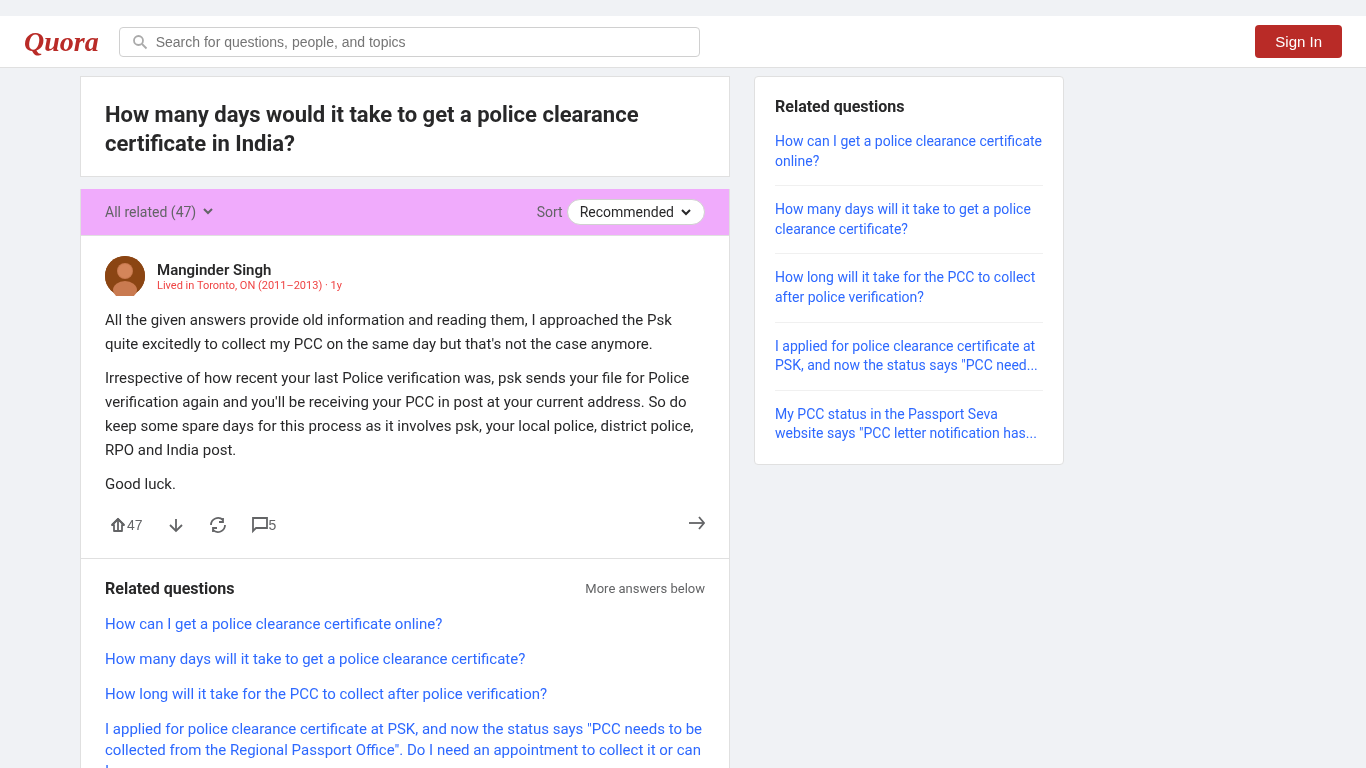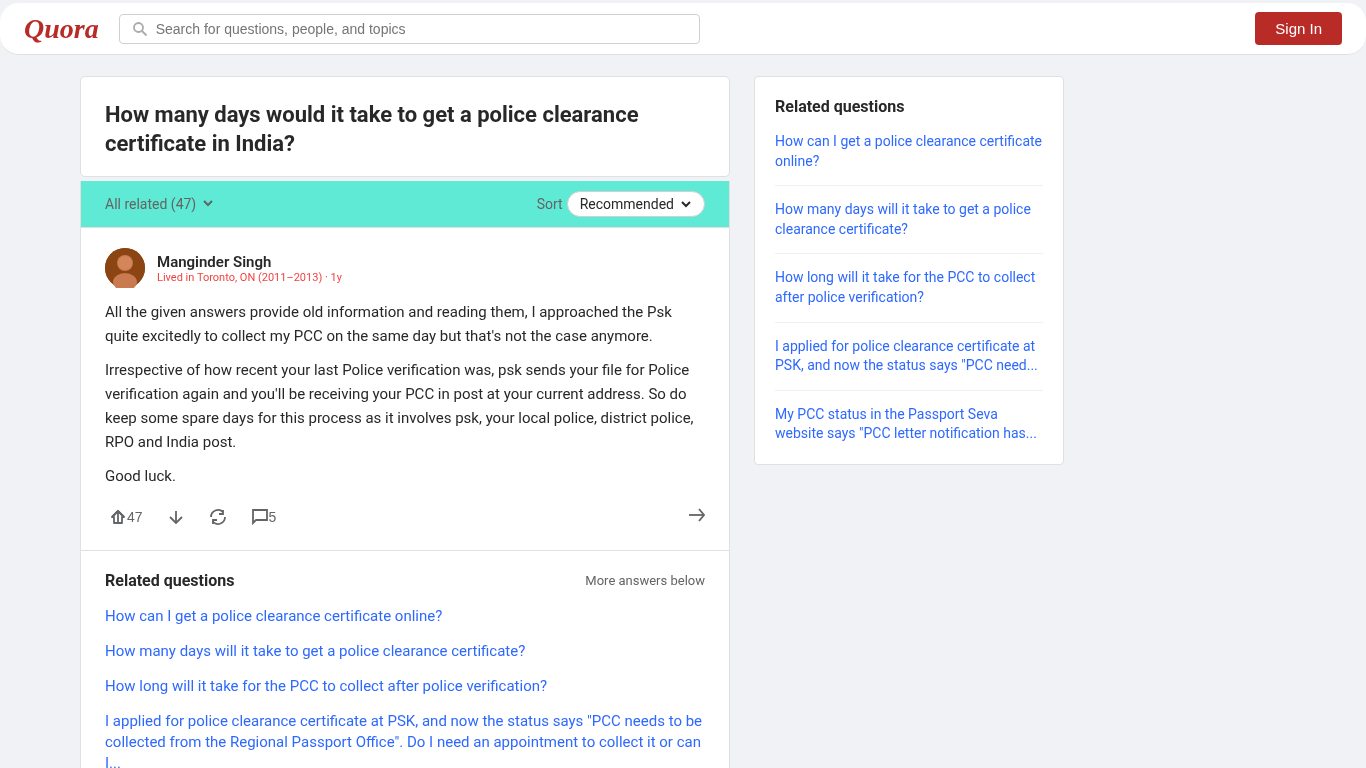--- a/index.html
+++ b/index.html
@@ -7,23 +7,22 @@
 
     
     .header {
       background: #fff;
       border-bottom: 1px solid #e0e0e0;
       display: flex;
       align-items: center;
       padding: 0 24px;
       height: 52px;
       position: sticky;
-      top: 3px;
+      top: 16px;
       z-index: 100;
-      border-radius: 19px;
     }
     .logo {
       font-size: 28px;
       font-weight: bold;
       color: #b92b27;
       font-style: italic;
       margin-right: 20px;
       text-decoration: none;
       font-family: Georgia, serif;
     }
@@ -71,34 +70,34 @@
     }
     .sidebar {
       width: 310px;
       flex-shrink: 0;
     }
 
     
     .question-card {
       background: #fff;
       border: 1px solid #e0e0e0;
-      border-radius: 5px;
+      border-radius: 0;
       padding: 24px 24px 18px;
-      margin-bottom: 4px;
+      margin-bottom: 12px;
     }
     .question-title {
       font-size: 22px;
       font-weight: 700;
       color: #282829;
       line-height: 1.3;
     }
 
     
     .filter-bar {
-      background: #5eead4;
+      background: #f0abfc;
       border: 1px solid #e0e0e0;
       border-top: none;
       padding: 10px 24px;
       display: flex;
       align-items: center;
       justify-content: space-between;
     }
     .all-related {
       display: flex;
       align-items: center;

